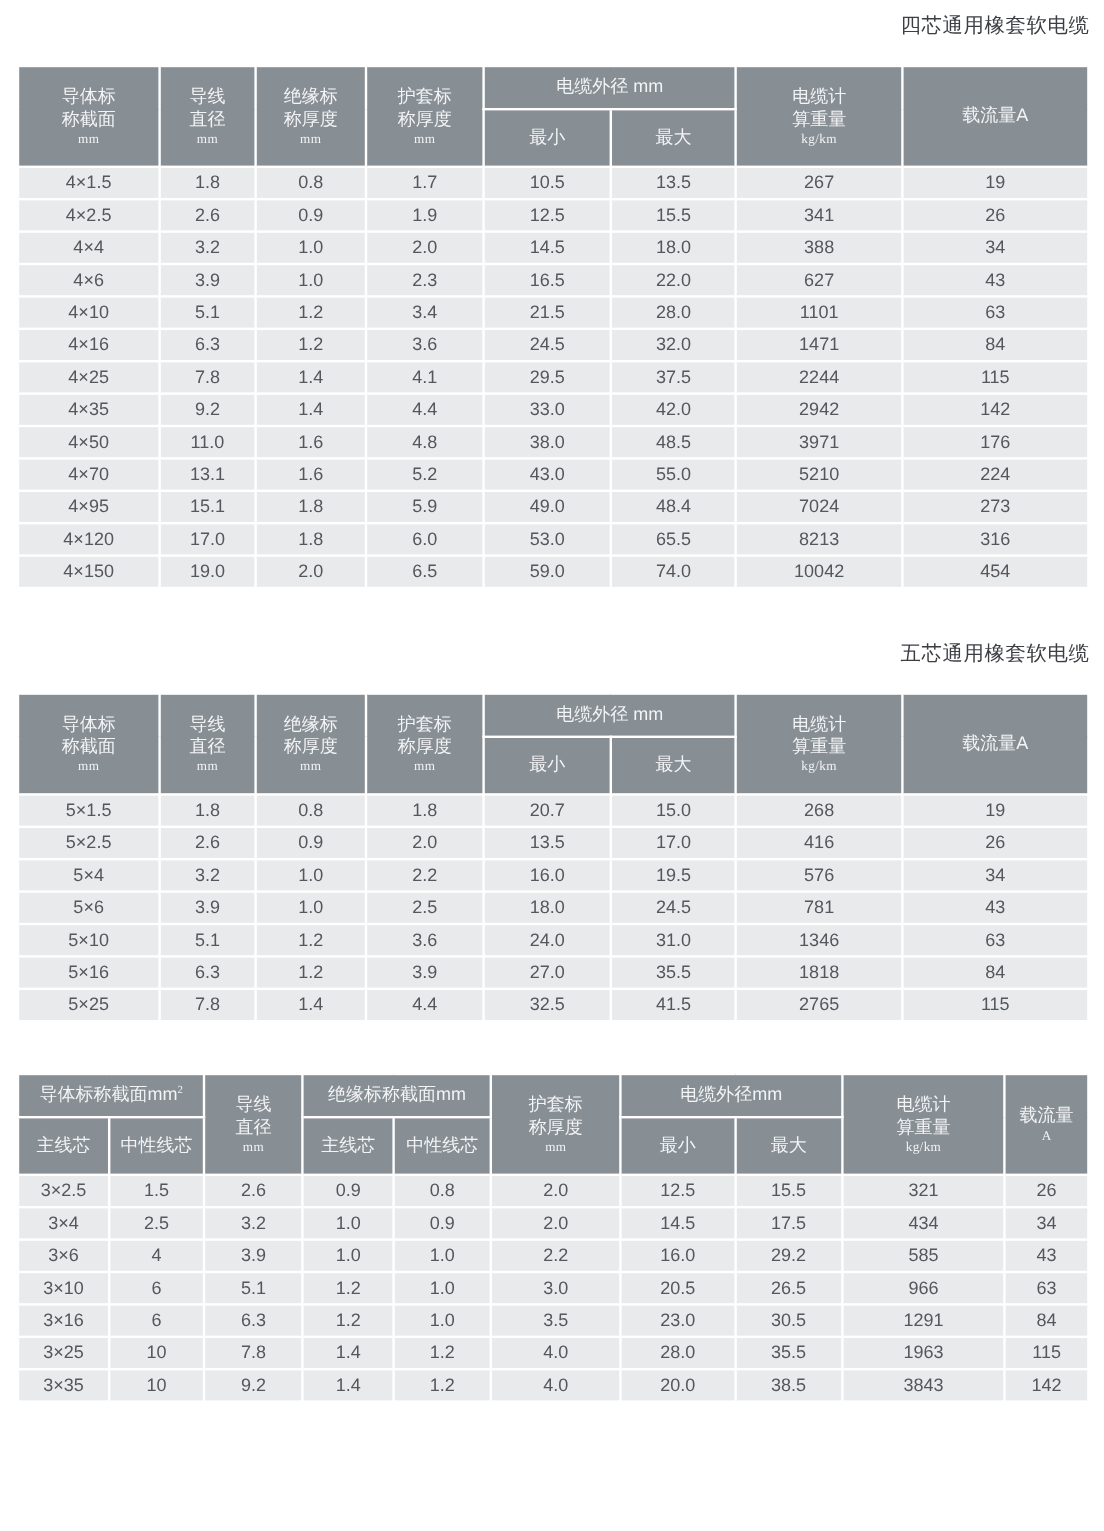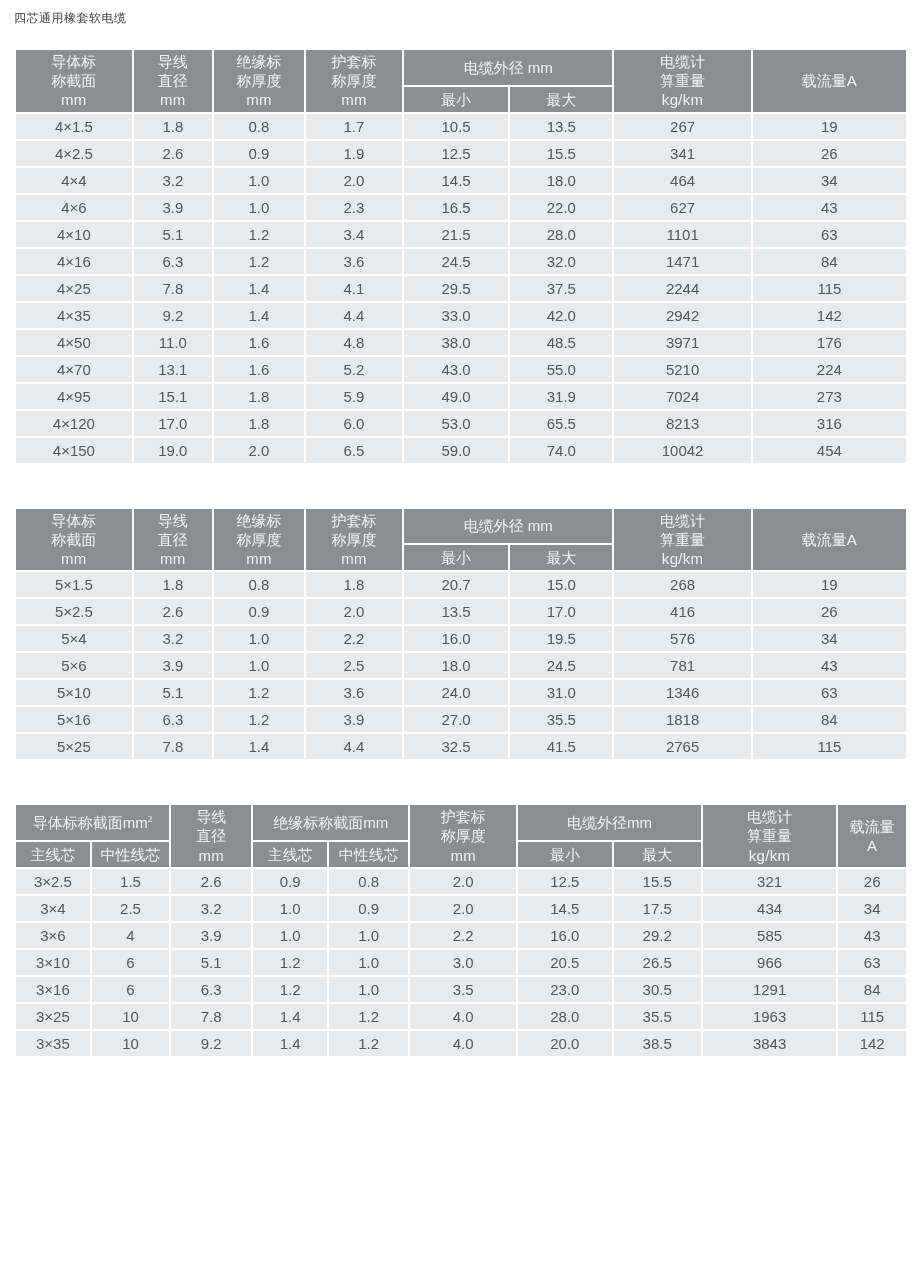--- a/index.html
+++ b/index.html
@@ -15,25 +15,26 @@
   body{
     width:920px;
     min-height:1276px;
     background:var(--page-bg);
     font-family:"Liberation Sans","DejaVu Sans",sans-serif;
     padding:10px 12px 10px 14px;
   }
   .section{margin-bottom:42px;}
   .section:last-child{margin-bottom:0;}
   .section-title{
-    font-size:12px;
+    font-size:17px;
     font-weight:400;
     color:var(--title-text);
     margin:0 0 21px 0;
     letter-spacing:0.5px;
+    text-align:right;
   }
   table.spec{
     width:894px;
     border-collapse:collapse;
     table-layout:fixed;
   }
   table.spec th, table.spec td{
     border:2px solid #FFFFFF;
     text-align:center;
     vertical-align:middle;
@@ -41,31 +42,31 @@
   }
   table.spec thead th{
     background:var(--header-bg);
     color:var(--header-text);
     font-size:15px;
     font-weight:400;
     line-height:1.28;
     padding:2px 1px;
   }
   table.spec thead tr.h-top th{height:36px;}
-  table.spec thead tr.h-sub th{height:26px;}
+  table.spec thead tr.h-sub th{height:48px;}
   table.spec tbody td{
     background:var(--row-bg);
     color:var(--cell-text);
     font-size:15px;
     height:27px;
     line-height:1;
   }
   .latin{
-    font-family:Liberation Sans, sans-serif;
-    font-size:15px;
+    font-family:Liberation Serif, serif;
+    font-size:11px;
     letter-spacing:0.3px;
   }
   sup{
     font-size:9px;
     font-family:"Liberation Serif","DejaVu Serif",serif;
     vertical-align:super;
     line-height:0;
   }
 </style>
 </head>
@@ -144,21 +145,21 @@
           <td>341</td>
           <td>26</td>
         </tr>
         <tr>
           <td>4×4</td>
           <td>3.2</td>
           <td>1.0</td>
           <td>2.0</td>
           <td>14.5</td>
           <td>18.0</td>
-          <td>464</td>
+          <td>388</td>
           <td>34</td>
         </tr>
         <tr>
           <td>4×6</td>
           <td>3.9</td>
           <td>1.0</td>
           <td>2.3</td>
           <td>16.5</td>
           <td>22.0</td>
           <td>627</td>
@@ -223,21 +224,21 @@
           <td>55.0</td>
           <td>5210</td>
           <td>224</td>
         </tr>
         <tr>
           <td>4×95</td>
           <td>15.1</td>
           <td>1.8</td>
           <td>5.9</td>
           <td>49.0</td>
-          <td>31.9</td>
+          <td>48.4</td>
           <td>7024</td>
           <td>273</td>
         </tr>
         <tr>
           <td>4×120</td>
           <td>17.0</td>
           <td>1.8</td>
           <td>6.0</td>
           <td>53.0</td>
           <td>65.5</td>
@@ -252,20 +253,21 @@
           <td>59.0</td>
           <td>74.0</td>
           <td>10042</td>
           <td>454</td>
         </tr>
       </tbody>
     </table>
 </div>
 
 <div class="section">
+  <h2 class="section-title">五芯通用橡套软电缆</h2>
   <table class="spec">
       <colgroup>
         <col style="width: 13.2%;">
         <col style="width: 9%;">
         <col style="width: 10.3%;">
         <col style="width: 11%;">
         <col style="width: 11.9%;">
         <col style="width: 11.7%;">
         <col style="width: 15.5%;">
         <col style="width: 17.4%;">

